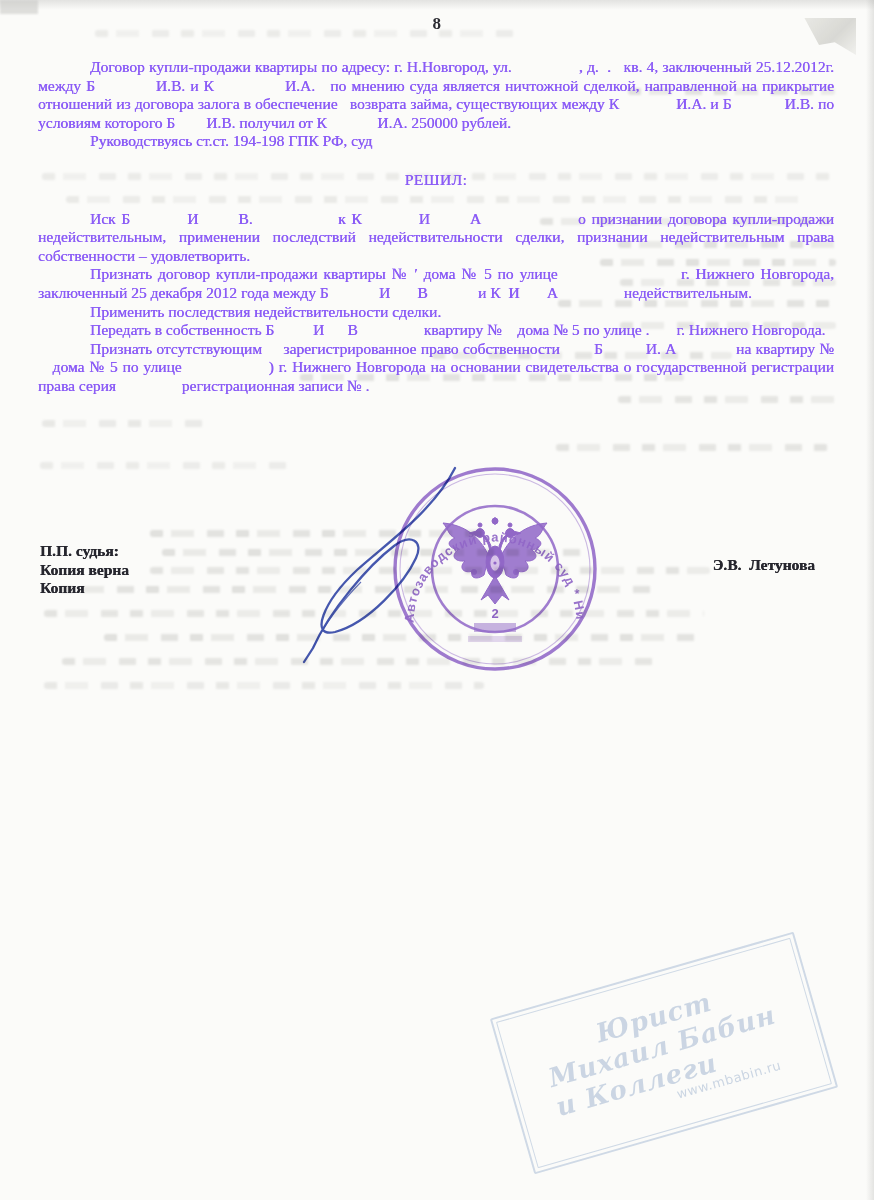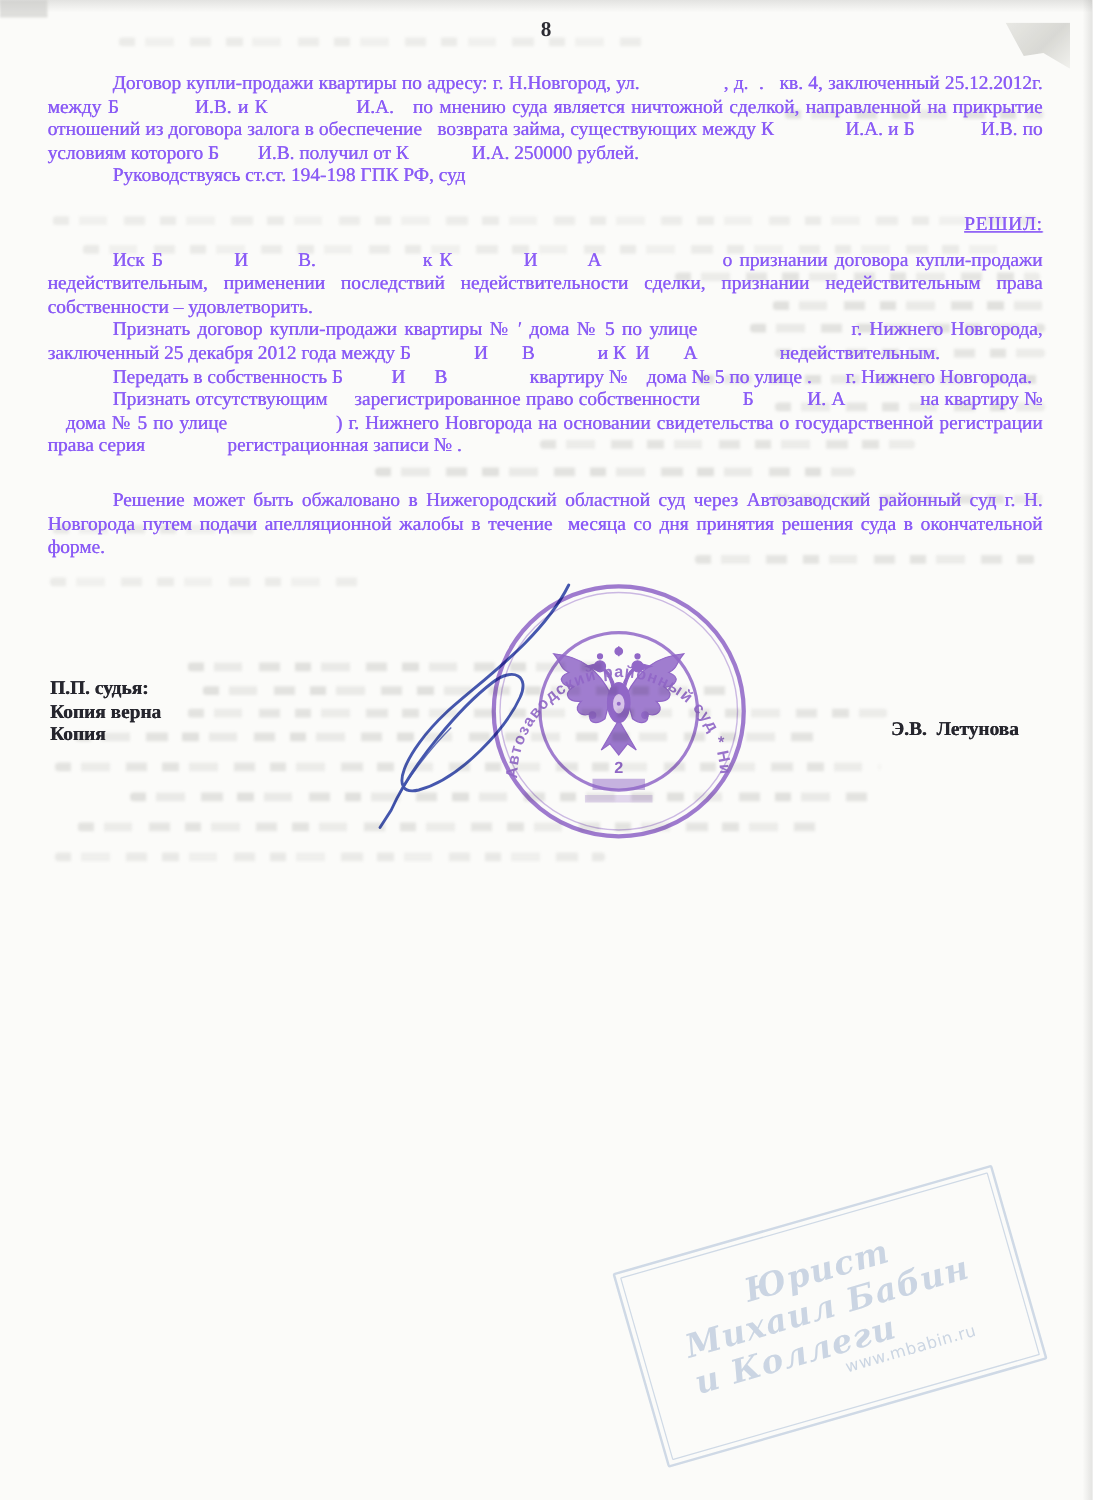--- a/index.html
+++ b/index.html
@@ -21,26 +21,26 @@
     font-size:17px;font-weight:700;color:#2c2c33;letter-spacing:.5px;}
   
   .doc{
     position:absolute;left:38px;top:58px;width:796px;
     font-size:15.5px;line-height:18.6px;color:#8b5cf6;
     text-align:justify;text-shadow:.3px 0 0 currentColor;
     z-index:3;
   }
   .par{margin:0;}
   .par.indent{text-indent:52px;}
-  .par.center{text-align:right;text-indent:0;margin-top:20px;margin-bottom:10px;letter-spacing:.5px;text-decoration:underline;}
+  .par.center{text-align:center;text-indent:0;margin-top:20px;margin-bottom:20px;letter-spacing:.5px;}
   .par.gap-before{margin-top:25px;}
   
   .sigblock{position:absolute;left:40px;top:542px;z-index:3;
     font-size:15.5px;line-height:18.6px;font-weight:700;color:#26262e;text-shadow:.3px 0 0 currentColor;}
-  .judge-name{position:absolute;right:59px;top:575px;z-index:3;
+  .judge-name{position:absolute;right:59px;top:556px;z-index:3;
     font-size:15.5px;font-weight:700;color:#26262e;text-shadow:.3px 0 0 currentColor;}
   
   .bl{position:absolute;height:7px;border-radius:3px;filter:blur(1.3px);opacity:.5;z-index:1;
     background:repeating-linear-gradient(90deg,
       rgba(146,146,140,.50) 0 13px, rgba(146,146,140,0) 13px 21px,
       rgba(146,146,140,.32) 21px 44px, rgba(146,146,140,0) 44px 57px,
       rgba(146,146,140,.45) 57px 74px, rgba(146,146,140,0) 74px 86px);}
   
   .stamp{position:absolute;left:372px;top:446px;z-index:5;mix-blend-mode:multiply;opacity:.92;}
   .signature{position:absolute;left:283px;top:450px;z-index:6;mix-blend-mode:multiply;}
@@ -94,23 +94,23 @@
       <div class="bl" style="top: 658px; left: 62px; width: 600px; opacity: 0.45;"></div>
       <div class="bl" style="top: 682px; left: 44px; width: 440px; opacity: 0.35;"></div>
     </div>
 
   <div class="doc">
       <div class="par indent">Договор купли-продажи квартиры по адресу: г. Н.Новгород, ул.&nbsp;&nbsp;&nbsp;&nbsp;&nbsp;&nbsp;&nbsp;&nbsp;&nbsp;&nbsp;&nbsp;&nbsp;&nbsp;&nbsp;&nbsp;&nbsp;, д. &nbsp;. &nbsp;&nbsp;кв. 4, заключенный 25.12.2012г. между Б&nbsp;&nbsp;&nbsp;&nbsp;&nbsp;&nbsp;&nbsp;&nbsp;&nbsp;&nbsp;&nbsp;&nbsp;И.В. и К&nbsp;&nbsp;&nbsp;&nbsp;&nbsp;&nbsp;&nbsp;&nbsp;&nbsp;&nbsp;&nbsp;&nbsp;&nbsp;&nbsp;И.А. &nbsp;&nbsp;по мнению суда является ничтожной сделкой, направленной на прикрытие отношений из договора залога в обеспечение &nbsp;&nbsp;возврата займа, существующих между К&nbsp;&nbsp;&nbsp;&nbsp;&nbsp;&nbsp;&nbsp;&nbsp;&nbsp;&nbsp;&nbsp;&nbsp;&nbsp;&nbsp;И.А. и Б&nbsp;&nbsp;&nbsp;&nbsp;&nbsp;&nbsp;&nbsp;&nbsp;&nbsp;&nbsp;&nbsp;&nbsp;&nbsp;И.В. по условиям которого Б&nbsp;&nbsp;&nbsp;&nbsp;&nbsp;&nbsp;&nbsp;&nbsp;И.В. получил от К&nbsp;&nbsp;&nbsp;&nbsp;&nbsp;&nbsp;&nbsp;&nbsp;&nbsp;&nbsp;&nbsp;&nbsp;&nbsp;И.А. 250000 рублей.</div>
       <div class="par indent">Руководствуясь ст.ст. 194-198 ГПК РФ, суд</div>
       <div class="par center">РЕШИЛ:</div>
       <div class="par indent">Иск Б&nbsp;&nbsp;&nbsp;&nbsp;&nbsp;&nbsp;&nbsp;&nbsp;&nbsp;&nbsp;И&nbsp;&nbsp;&nbsp;&nbsp;&nbsp;&nbsp;&nbsp;В.&nbsp;&nbsp;&nbsp;&nbsp;&nbsp;&nbsp;&nbsp;&nbsp;&nbsp;&nbsp;&nbsp;&nbsp;&nbsp;&nbsp;&nbsp;к К&nbsp;&nbsp;&nbsp;&nbsp;&nbsp;&nbsp;&nbsp;&nbsp;&nbsp;&nbsp;И&nbsp;&nbsp;&nbsp;&nbsp;&nbsp;&nbsp;&nbsp;А&nbsp;&nbsp;&nbsp;&nbsp;&nbsp;&nbsp;&nbsp;&nbsp;&nbsp;&nbsp;&nbsp;&nbsp;&nbsp;&nbsp;&nbsp;&nbsp;&nbsp;о признании договора купли-продажи недействительным, применении последствий недействительности сделки, признании недействительным права собственности – удовлетворить.</div>
       <div class="par indent">Признать договор купли-продажи квартиры № ′ дома № 5 по улице&nbsp;&nbsp;&nbsp;&nbsp;&nbsp;&nbsp;&nbsp;&nbsp;&nbsp;&nbsp;&nbsp;&nbsp;&nbsp;&nbsp;&nbsp;&nbsp;&nbsp;&nbsp;&nbsp;&nbsp;&nbsp;г. Нижнего Новгорода, заключенный 25 декабря 2012 года между Б&nbsp;&nbsp;&nbsp;&nbsp;&nbsp;&nbsp;&nbsp;&nbsp;&nbsp;&nbsp;&nbsp;&nbsp;&nbsp;И&nbsp;&nbsp;&nbsp;&nbsp;&nbsp;&nbsp;&nbsp;В&nbsp;&nbsp;&nbsp;&nbsp;&nbsp;&nbsp;&nbsp;&nbsp;&nbsp;&nbsp;&nbsp;&nbsp;&nbsp;и К&nbsp;&nbsp;И&nbsp;&nbsp;&nbsp;&nbsp;&nbsp;&nbsp;&nbsp;А&nbsp;&nbsp;&nbsp;&nbsp;&nbsp;&nbsp;&nbsp;&nbsp;&nbsp;&nbsp;&nbsp;&nbsp;&nbsp;&nbsp;&nbsp;&nbsp;&nbsp;недействительным.</div>
+      <div class="par indent">Применить последствия недействительности сделки.</div>
       <div class="par indent">Передать в собственность Б&nbsp;&nbsp;&nbsp;&nbsp;&nbsp;&nbsp;&nbsp;&nbsp;&nbsp;&nbsp;И&nbsp;&nbsp;&nbsp;&nbsp;&nbsp;&nbsp;В&nbsp;&nbsp;&nbsp;&nbsp;&nbsp;&nbsp;&nbsp;&nbsp;&nbsp;&nbsp;&nbsp;&nbsp;&nbsp;&nbsp;&nbsp;&nbsp;&nbsp;квартиру № &nbsp;&nbsp;&nbsp;дома № 5 по улице .&nbsp;&nbsp;&nbsp;&nbsp;&nbsp;&nbsp;&nbsp;г. Нижнего Новгорода.</div>
       <div class="par indent">Признать отсутствующим &nbsp;&nbsp;&nbsp;&nbsp;зарегистрированное право собственности &nbsp;&nbsp;&nbsp;&nbsp;&nbsp;&nbsp;&nbsp;Б&nbsp;&nbsp;&nbsp;&nbsp;&nbsp;&nbsp;&nbsp;&nbsp;&nbsp;&nbsp;И. А&nbsp;&nbsp;&nbsp;&nbsp;&nbsp;&nbsp;&nbsp;&nbsp;&nbsp;&nbsp;&nbsp;&nbsp;&nbsp;&nbsp;на квартиру № &nbsp;&nbsp;&nbsp;дома № 5 по улице&nbsp;&nbsp;&nbsp;&nbsp;&nbsp;&nbsp;&nbsp;&nbsp;&nbsp;&nbsp;&nbsp;&nbsp;&nbsp;&nbsp;&nbsp;&nbsp;&nbsp;&nbsp;) г. Нижнего Новгорода на основании свидетельства о государственной регистрации права серия&nbsp;&nbsp;&nbsp;&nbsp;&nbsp;&nbsp;&nbsp;&nbsp;&nbsp;&nbsp;&nbsp;&nbsp;&nbsp;&nbsp;&nbsp;&nbsp;&nbsp;регистрационная записи № .</div>
-      <div class="par indent gap-before">Решение может быть обжаловано в Нижегородский областной суд через Автозаводский районный суд г. Н. Новгорода путем подачи апелляционной жалобы в течение &nbsp;месяца со дня принятия решения суда в окончательной форме.</div>
     </div>
 
   <div class="sigblock">
     <div>П.П. судья:</div>
     <div>Копия верна</div>
     <div>Копия</div>
   </div>
   <div class="judge-name">Э.В.&nbsp;&nbsp;Летунова</div>
 
   <svg class="stamp" width="246" height="246" viewBox="0 0 246 246">

